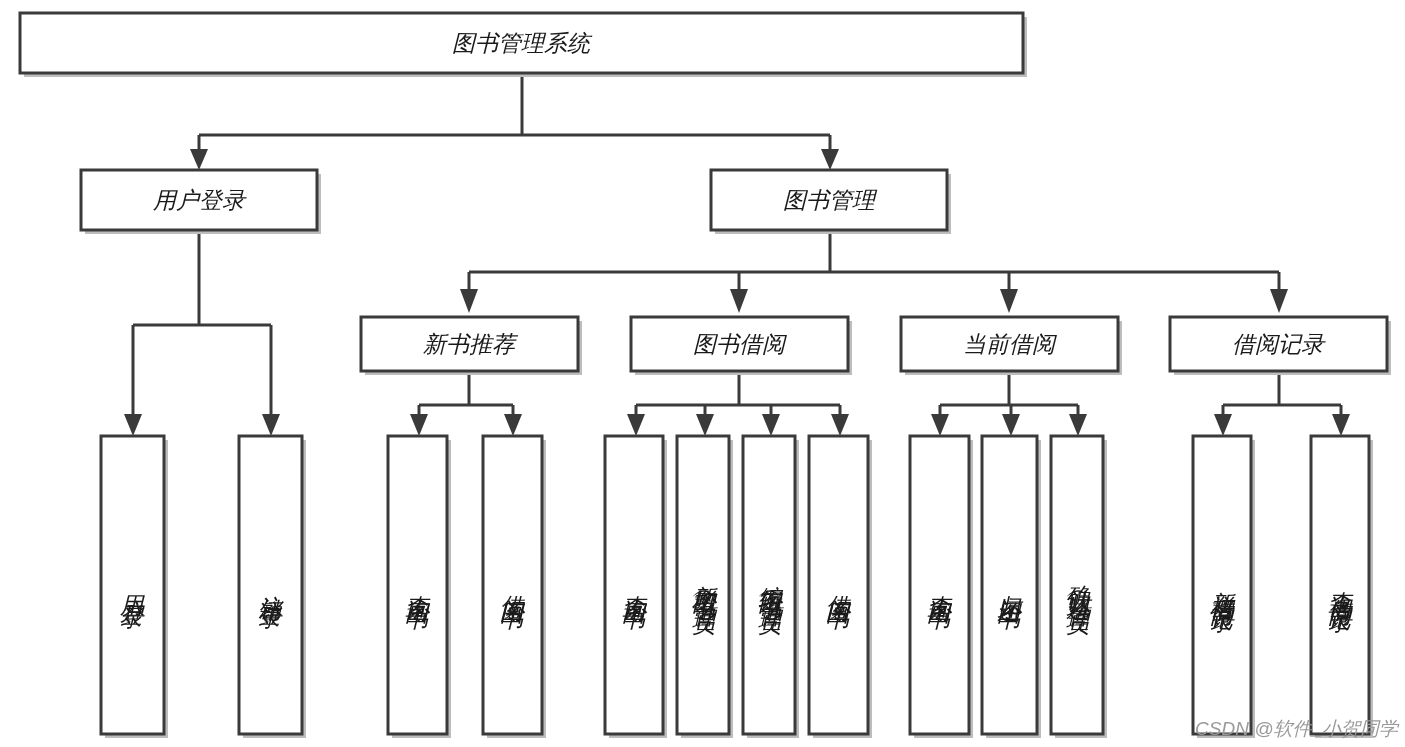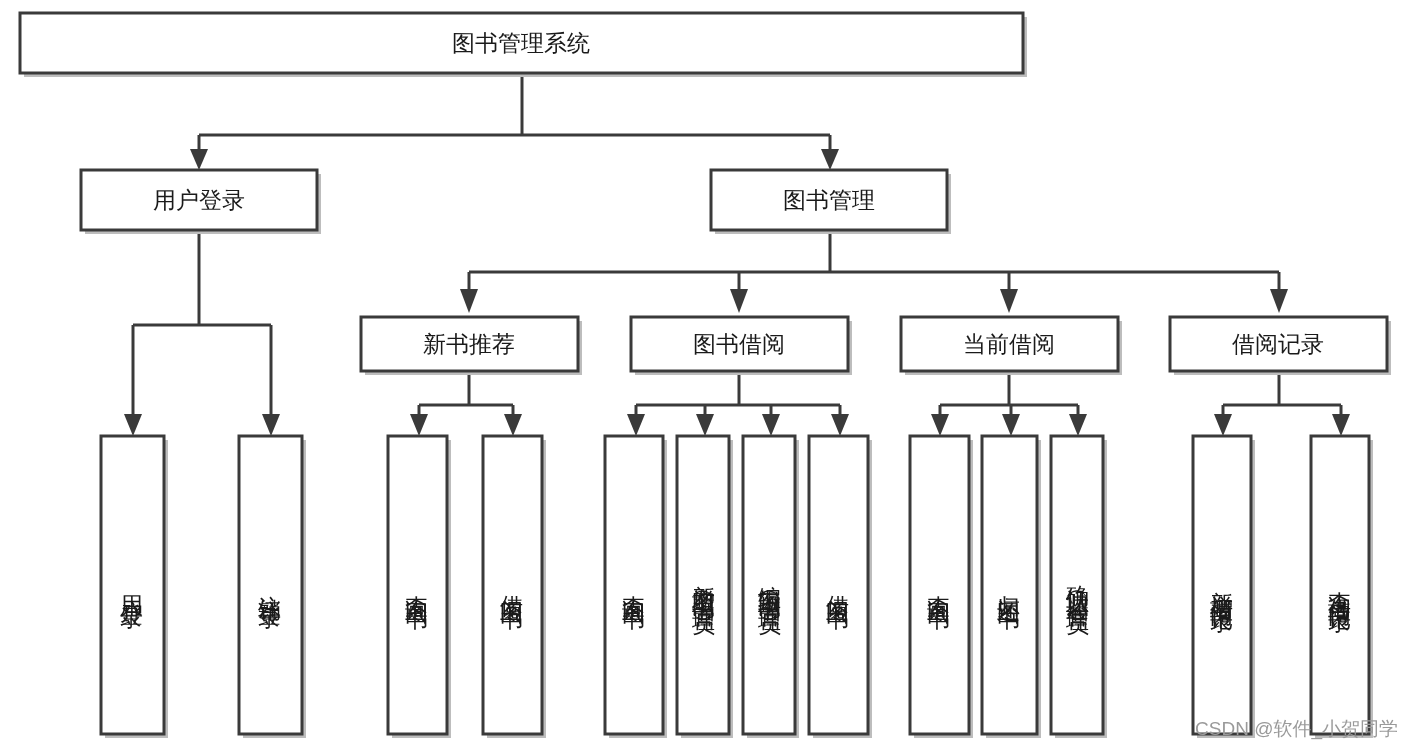--- a/index.html
+++ b/index.html
@@ -13,20 +13,21 @@
     font-family: "Liberation Sans", "DejaVu Sans", sans-serif;
     overflow: hidden;
     position: relative;
   }
   #diagram-root {
     position: absolute;
     left: 0;
     top: 0;
     width: 1405px;
     height: 747px;
+    font-style: italic;
   }
   .node-box {
     fill: #ffffff;
     stroke: #3a3a3a;
     stroke-width: 3;
   }
   .node-shadow {
     fill: #bdbdbd;
     stroke: none;
   }

